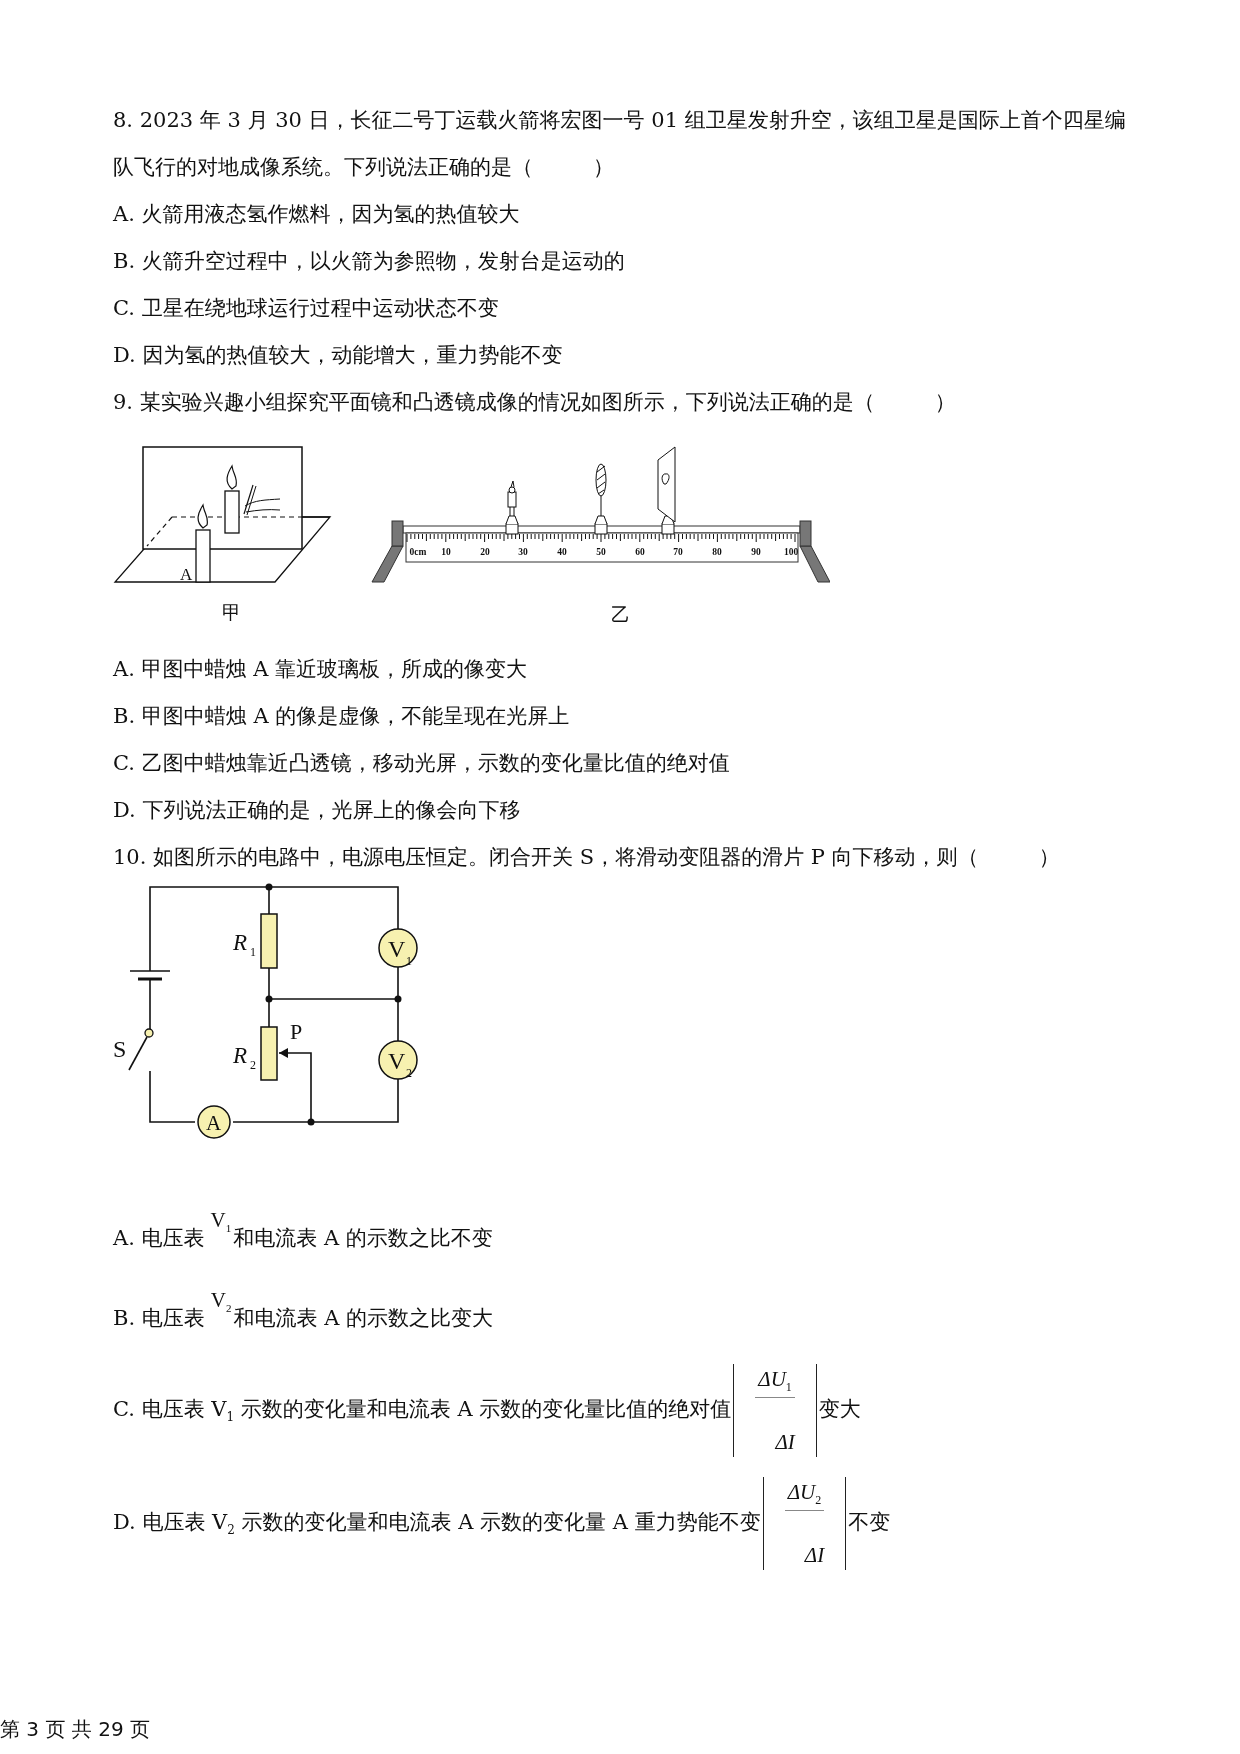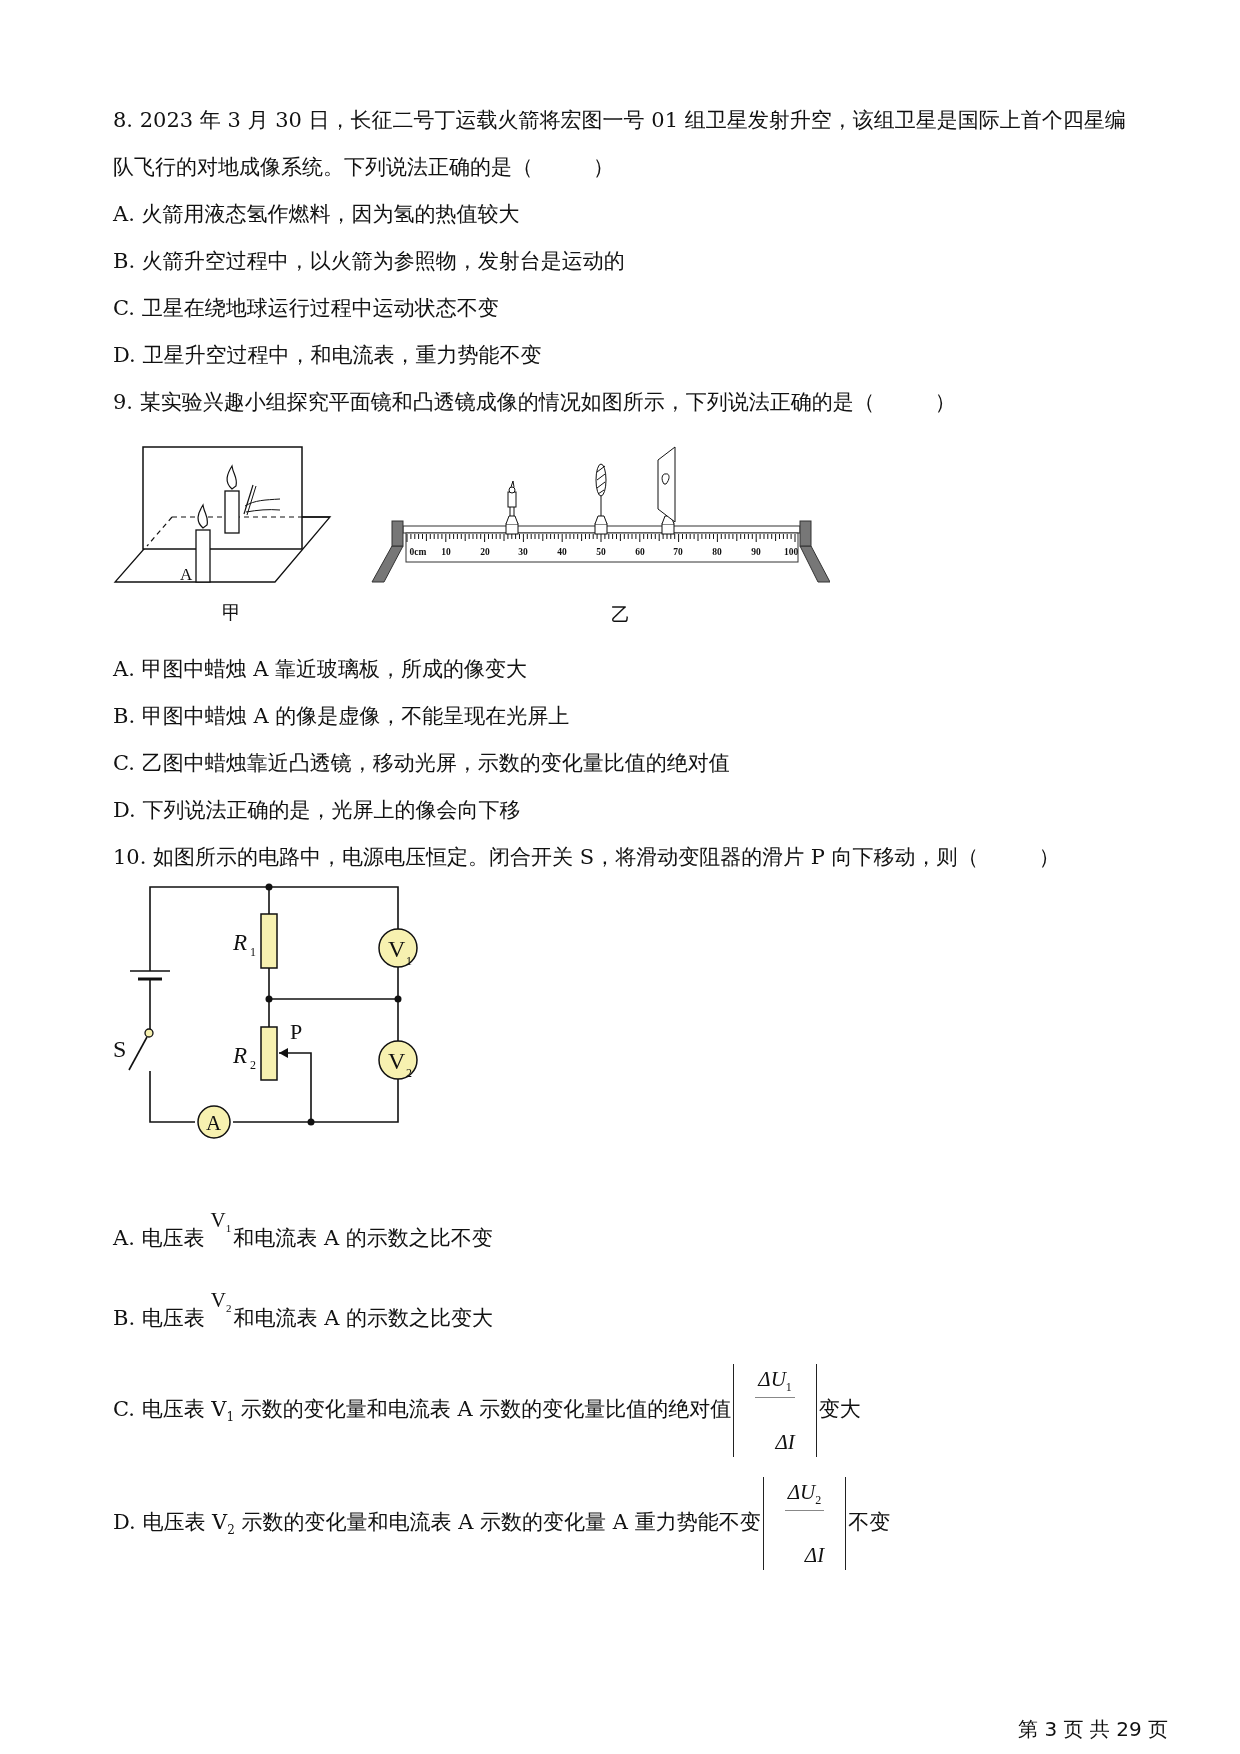--- a/index.html
+++ b/index.html
@@ -9,31 +9,31 @@
   .line .paren { display:inline-block; width:60px; }
   .fig { position:absolute; }
   .caption { position:absolute; font-size:19px; }
   .sub { font-size:12px; position:relative; top:5px; }
   .supv { display:inline-block; position:relative; top:-18px; font-family:"Liberation Serif",serif; font-size:21px; margin:16px 2px 0 6px; }
   .supv .s { font-size:11px; position:relative; top:5px; }
   .frac { display:inline-block; vertical-align:middle; border-left:1.5px solid #222; border-right:1.5px solid #222; padding:2px 21px; margin:0 2px; text-align:right; font-family:"Liberation Serif",serif; font-size:21px; line-height:26px; }
   .frac .num { border-bottom:1.5px solid #888; padding:0 3px 2px; display:block; }
   .frac .den { display:block; padding-top:3px;margin-top:28px; }
   .frac i { font-style:italic; }
-  .footer { position:absolute; top:1716px; left:0; width:1168px; text-align:right; font-size:20px; font-family:"DejaVu Sans","Liberation Sans",sans-serif; }
+  .footer { position:absolute; top:1716px; left:0; width:1168px; text-align:left; font-size:20px; font-family:"DejaVu Sans","Liberation Sans",sans-serif; }
 </style>
 </head>
 <body>
 
 <div class="line" style="top:106px">8. 2023 年 3 月 30 日，长征二号丁运载火箭将宏图一号 01 组卫星发射升空，该组卫星是国际上首个四星编</div>
 <div class="line" style="top:153px"><span>队飞行的对地成像系统。下列说法正确的是（</span><span class="paren"></span><span>）</span></div>
 <div class="line" style="top:200px">A. 火箭用液态氢作燃料，因为氢的热值较大</div>
 <div class="line" style="top:247px">B. 火箭升空过程中，以火箭为参照物，发射台是运动的</div>
 <div class="line" style="top:294px">C. 卫星在绕地球运行过程中运动状态不变</div>
-<div class="line" style="top:341px">D. 卫星升空过程中，和电流表，重力势能不变</div>
+<div class="line" style="top:341px">D. 因为氢的热值较大，动能增大，重力势能不变</div>
 
 <div class="line" style="top:388px"><span>9. 某实验兴趣小组探究平面镜和凸透镜成像的情况如图所示，下列说法正确的是（</span><span class="paren"></span><span>）</span></div>
 
 <svg class="fig" style="left:110px;top:440px" width="230" height="150" viewBox="110 440 230 150">
 
   <polygon points="115,582 275,582 330,517 172,517" fill="none" stroke="#111" stroke-width="1.3"></polygon>
 
   <rect x="143" y="447" width="159" height="102" fill="#fff" stroke="#111" stroke-width="1.5"></rect>
 
   <line x1="172" y1="517" x2="302" y2="517" stroke="#111" stroke-width="1.2" stroke-dasharray="5,4"></line>

